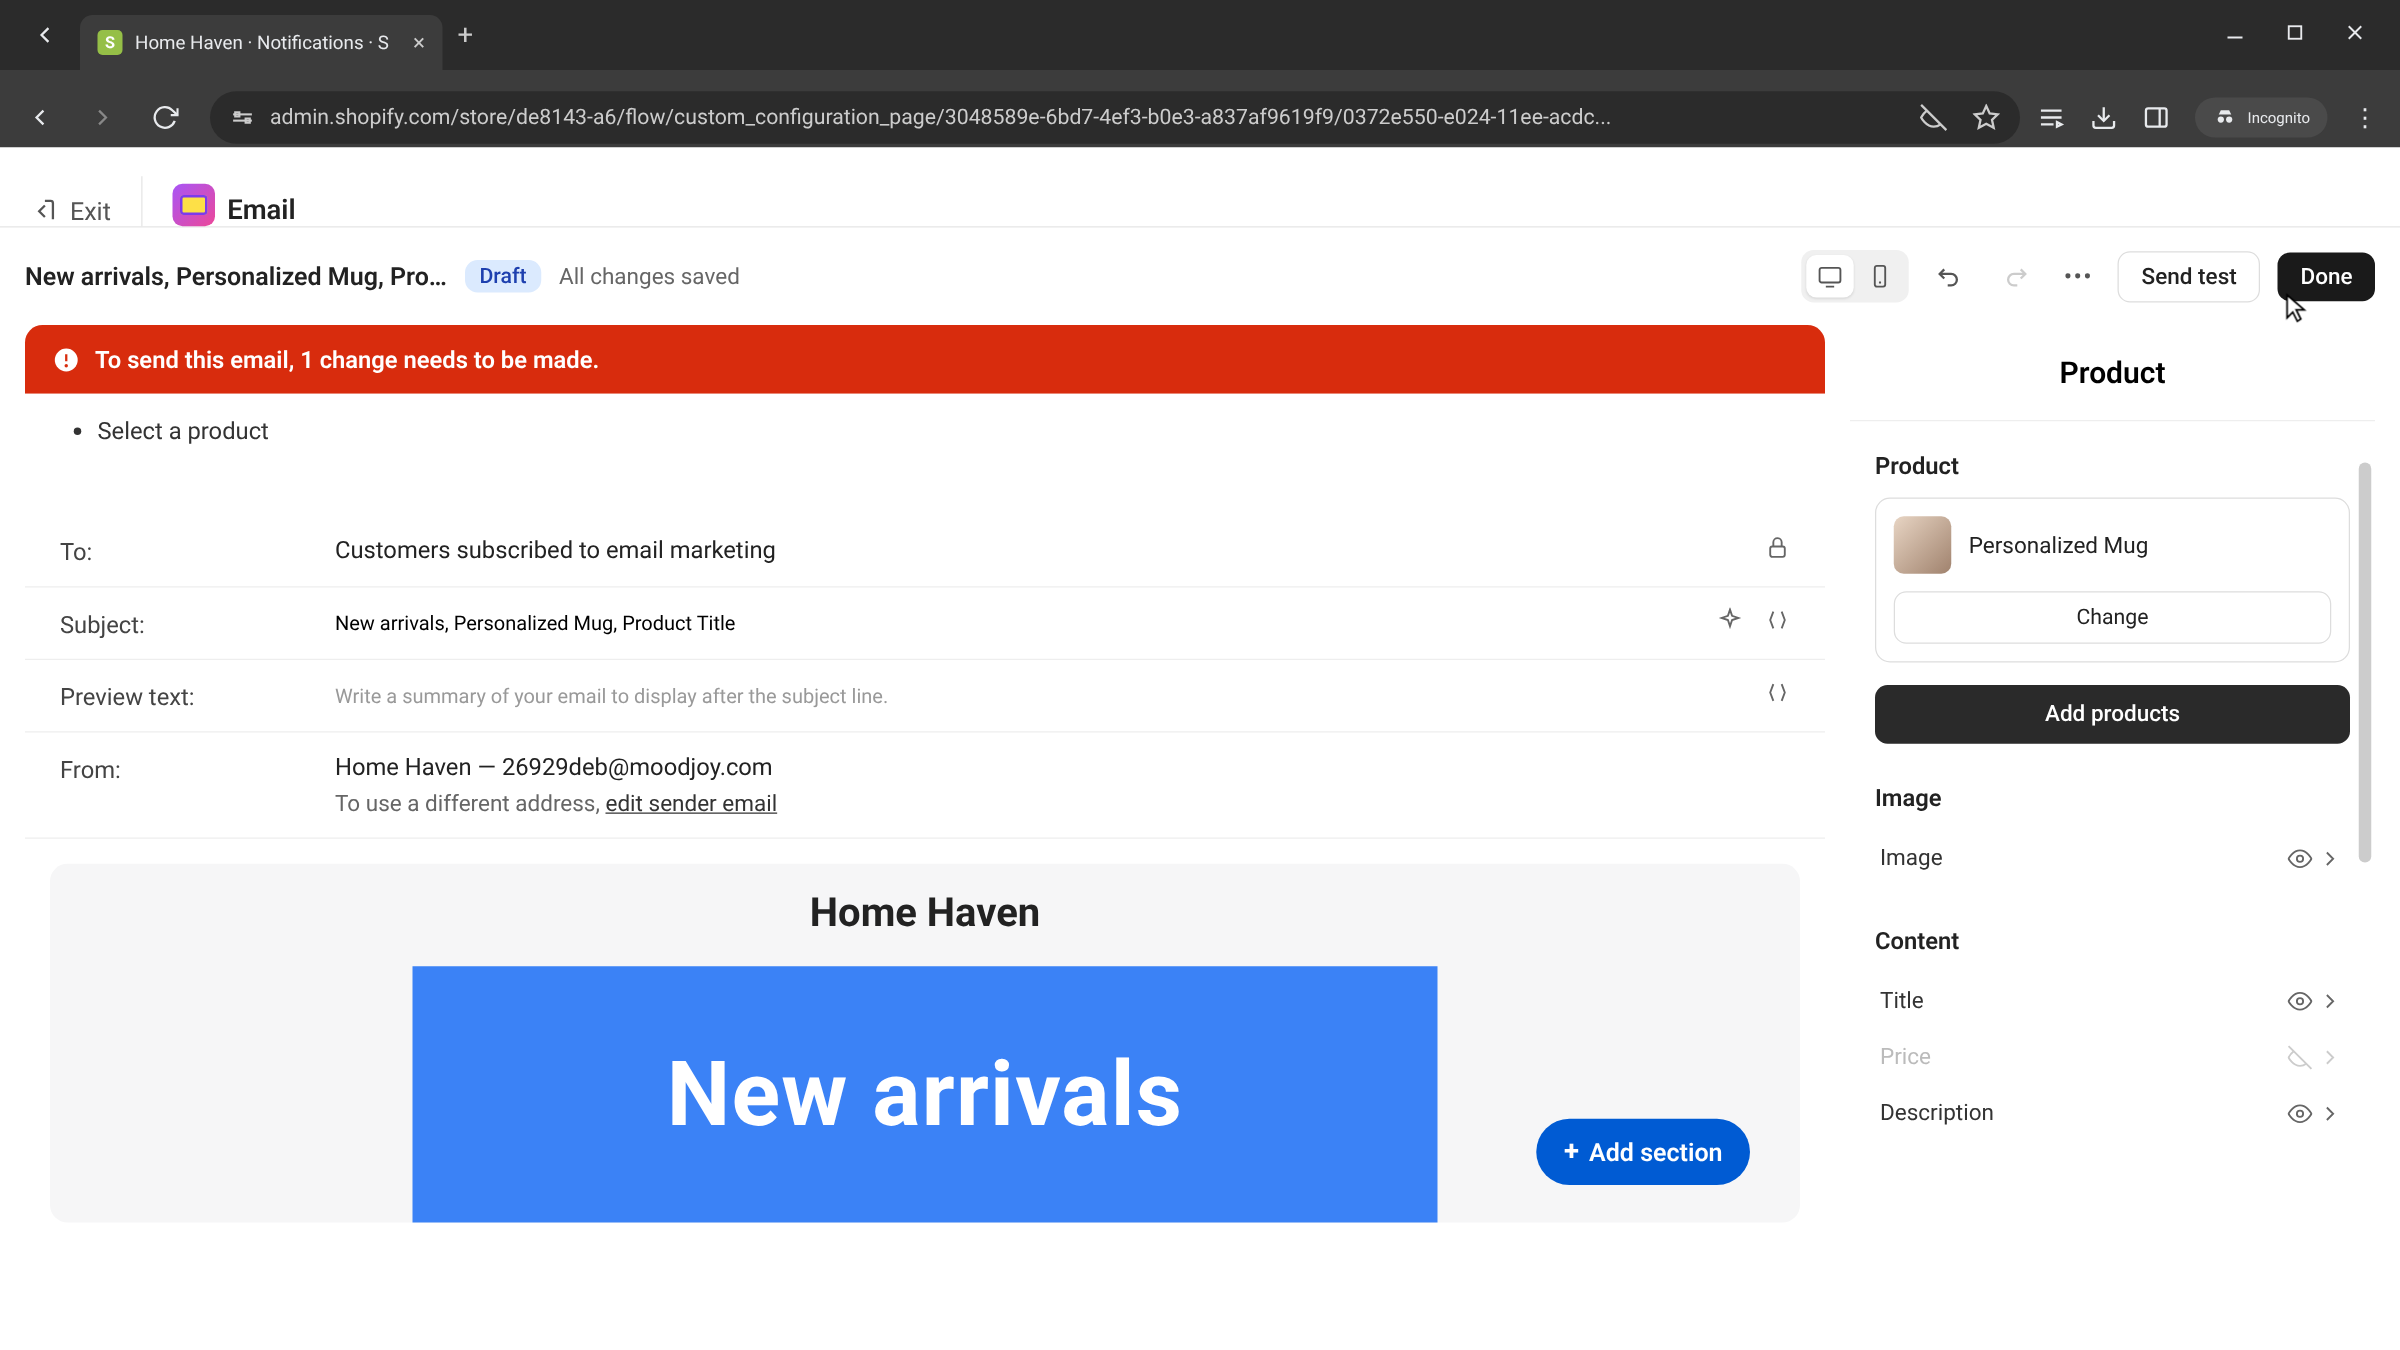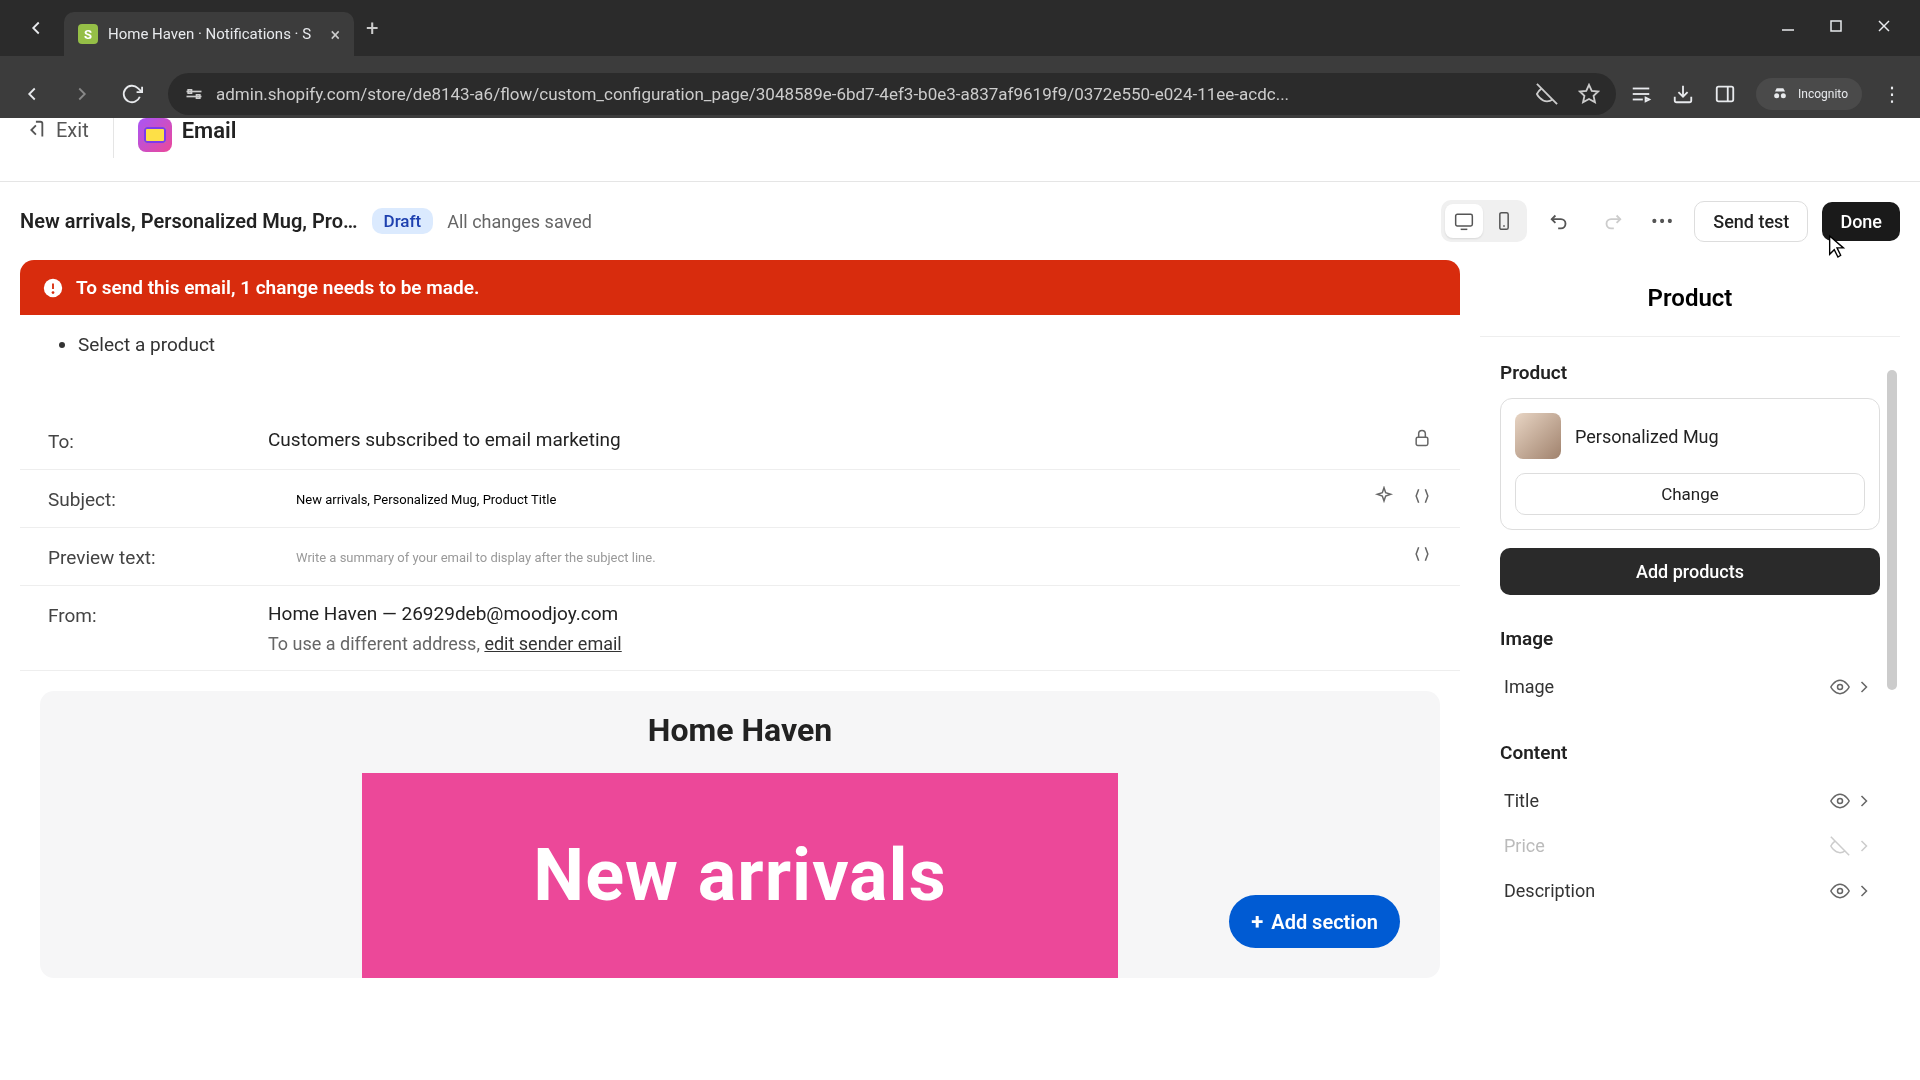--- a/index.html
+++ b/index.html
@@ -23,21 +23,21 @@
   .nav-icon svg { width:22px; height:22px; fill:none; stroke:#e8eaed; stroke-width:2;}
   .nav-icon.disabled svg { stroke:#888; }
   .url-field { flex:1; background:#2b2b2b; border-radius: 22px; height:42px; display:flex; align-items:center; padding: 0 16px; margin: 0 8px; color:#ccc; font-size:17px; gap:12px;}
   .url-text { flex:1; white-space:nowrap; overflow:hidden; }
   .url-icons-right { display:flex; gap:20px; align-items:center;}
   .toolbar-icons { display:flex; gap:20px; align-items:center; padding-right:8px;}
   .incognito-badge { display:flex; align-items:center; gap:8px; background:#4a4a4a; border-radius:20px; padding:6px 14px; font-size:12px;}
   .kebab { font-size:20px; }
 
   
-  .app-header { background:#fff; height:64px; display:flex; align-items:flex-start; padding:0 24px; gap:10px; border-bottom:1px solid #e5e5e5;}
+  .app-header { background:#fff; height:64px; display:flex; align-items:flex-end; padding:0 24px; gap:10px; border-bottom:1px solid #e5e5e5;}
   .exit-btn { display:flex; align-items:center; gap:10px; color:#555; font-size:20px; }
   .exit-btn svg { width:22px; height:22px; stroke:#555; stroke-width:2; fill:none;}
   .vdiv { width:1px; height:40px; background:#e5e5e5; margin: 0 14px;}
   .email-icon { width:34px; height:34px; background: linear-gradient(135deg,#a855f7,#ec4899); border-radius:8px; display:flex; align-items:center; justify-content:center;}
   .email-icon-inner { width:22px; height:16px; background:#fde047; border-radius:3px; position:relative;}
   .email-icon-inner::after { content:''; position:absolute; inset:0; border:2px solid #7c3aed; border-radius:3px;}
   .email-label { font-size:22px; font-weight:600; color:#222;}
 
   
   .toolbar { display:flex; align-items:center; padding: 18px 20px; gap:14px; }
@@ -63,30 +63,30 @@
   .alert-banner { background:#d82c0d; color:#fff; border-radius:14px 14px 0 0; padding:16px 22px; display:flex; align-items:center; gap:12px; font-size:19px; font-weight:600;}
   .alert-banner svg { width:22px; height:22px; fill:#fff;}
   .alert-body { background:#fff; border-radius:0 0 14px 14px; padding: 18px 50px; font-size:19px; color:#333;}
   .alert-body li { margin-left:8px;}
 
   .email-card { background:#fff; border-radius:14px; margin-top:20px; padding: 18px 0;}
   .field-row { display:flex; align-items:flex-start; padding: 16px 28px; border-bottom:1px solid #eee;}
   .field-row:last-child { border-bottom:none;}
   .field-label { width:220px; color:#444; font-size:19px; padding-top:2px;}
   .field-value { flex:1; font-size:19px; color:#222;}
-  .field-value input { width:100%; border:none; font-size:13px; outline:none;margin-left:28px; }
+  .field-value input { width:100%; border:none; font-size:16px; outline:none; }
   .field-value input::placeholder { color:#999;}
   .field-icons { display:flex; gap:18px; align-items:center; color:#666;}
   .lock-icon svg, .sparkle-icon svg, .merge-icon svg { width:20px; height:20px; fill:none; stroke:#666; stroke-width:1.8;}
   .from-detail { color:#666; margin-top:8px; font-size:18px;}
   .from-detail a { color:#333; text-decoration:underline;}
 
   .preview-area { background:#f6f6f7; border-radius:14px; margin:20px 20px 0; padding:20px 0 0; position:relative;}
   .preview-title { text-align:center; font-size:32px; font-weight:700; color:#222; margin-bottom:24px;}
-  .hero { background:#ec4899; margin: 0 auto; width:756px; padding:60px 40px; text-align:center;}
+  .hero { background:#3b82f6; margin: 0 auto; width:820px; padding:60px 40px; text-align:center;}
   .hero h1 { color:#fff; font-size:72px; font-weight:700; letter-spacing:1px;}
   .add-section-btn { position:absolute; right:40px; bottom:30px; background:#005bd3; color:#fff; border:none; border-radius:28px; padding:14px 22px; font-size:20px; font-weight:600; display:flex; align-items:center; gap:8px;}
 
   
   .sidebar { width:420px; background:#fff; border-radius:14px; margin:0 20px 0 0; display:flex; flex-direction:column; overflow:hidden; position:relative;}
   .sidebar-header { text-align:center; font-size:24px; font-weight:600; padding:24px 0; border-bottom:1px solid #eee;}
   .sidebar-body { flex:1; overflow-y:auto; padding: 24px 20px;}
   .section-label { font-size:19px; font-weight:600; color:#222; margin-bottom:14px;}
   .product-card { border:1px solid #ddd; border-radius:12px; padding:14px; }
   .product-row { display:flex; align-items:center; gap:14px; margin-bottom:14px;}

